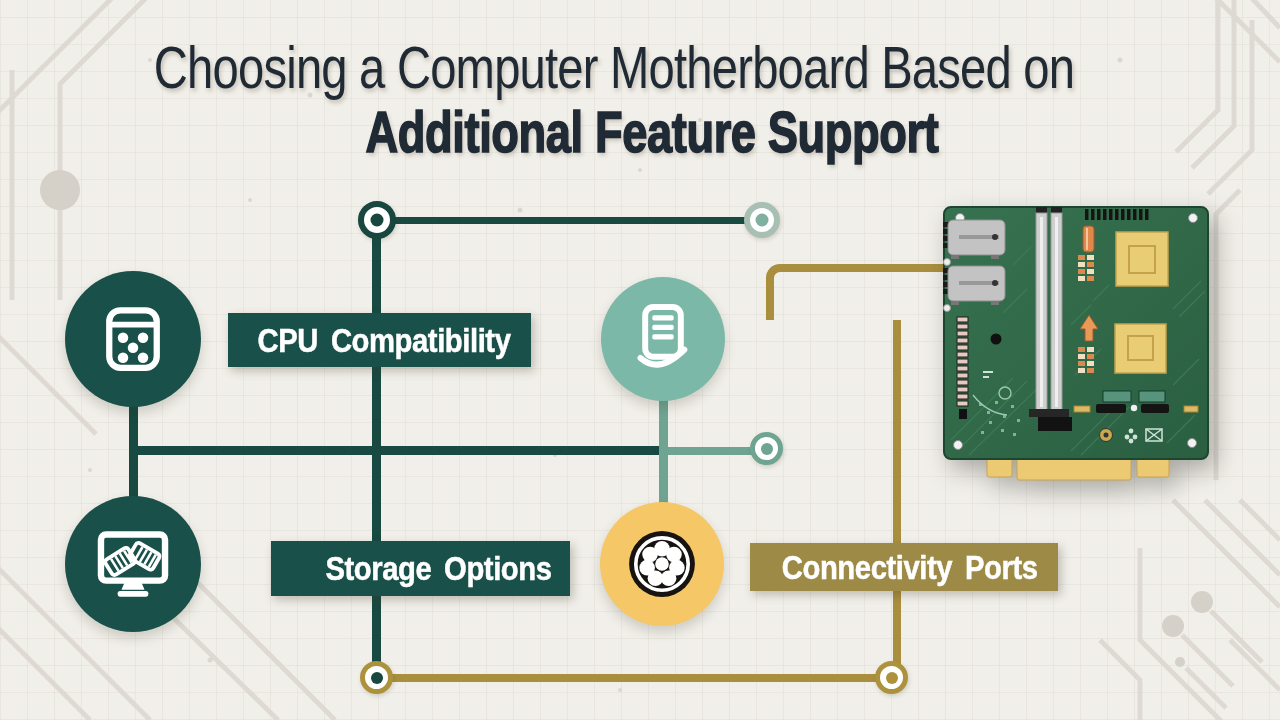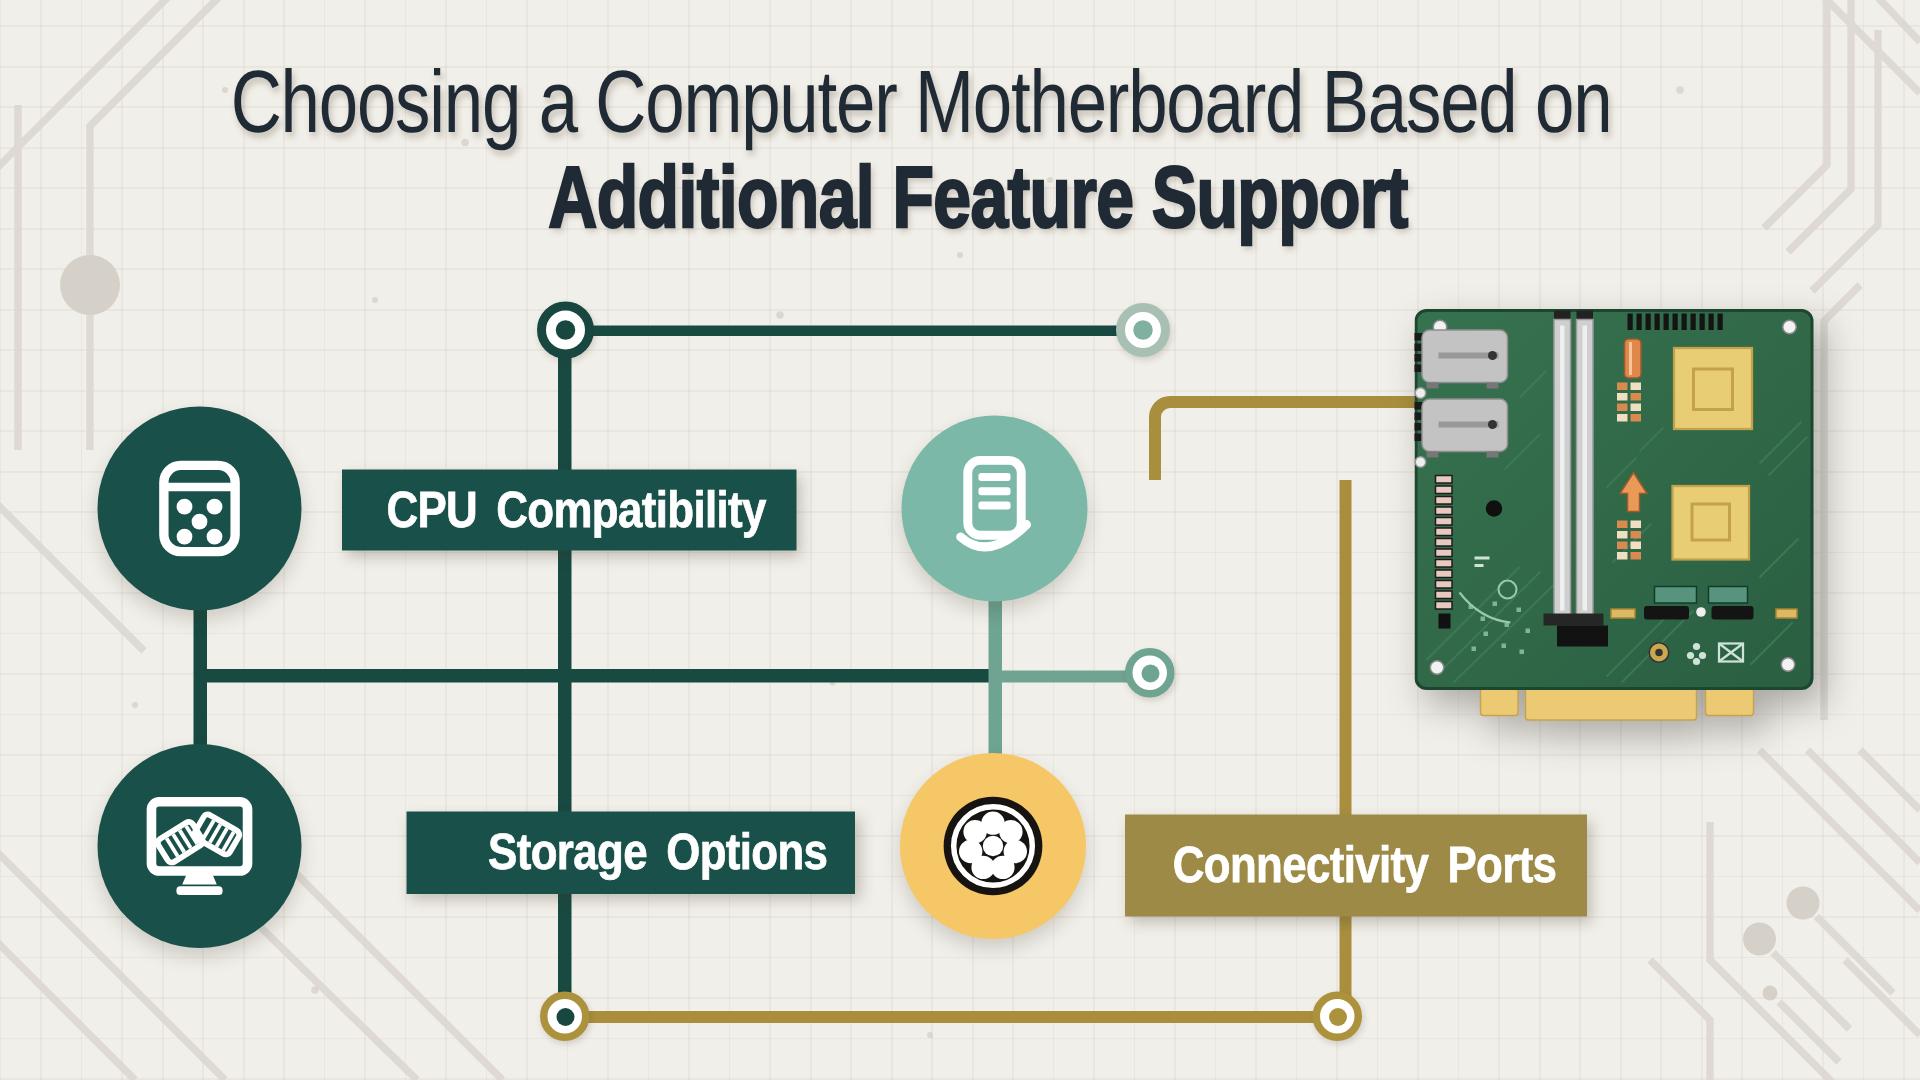--- a/index.html
+++ b/index.html
@@ -56,21 +56,21 @@
   .c-sto{left:65px;top:496px;width:136px;height:136px;background:#19514a;}
   .c-con{left:600px;top:502px;width:124px;height:124px;background:#f5c767;}
   
   .label{position:absolute;display:flex;align-items:center;justify-content:flex-end;color:#fff;
          font-weight:700;font-size:34px;z-index:5;box-shadow:3px 4px 9px rgba(60,55,40,.28);}
   .label span{display:block;transform:scaleX(.86);white-space:nowrap;letter-spacing:-.5px;
               word-spacing:6px;-webkit-text-stroke:.5px #fff;}
   .l-cpu{left:228px;top:313px;width:303px;height:54px;background:#19514a;}
   .l-exp{left:645px;top:317px;width:255px;height:51px;background:#a28f41;}
   .l-sto{left:229px;top:541px;width:299px;height:55px;background:#19514a;margin-left:42px;}
-  .l-con{left:750px;top:543px;width:308px;height:68px;background:#9c8a46;}
+  .l-con{left:750px;top:543px;width:308px;height:48px;background:#9c8a46;}
   
   .board{position:absolute;left:943px;top:205px;z-index:7;
          filter:drop-shadow(7px 10px 12px rgba(40,40,35,.35));}
 </style>
 </head>
 <body>
 
 <div class="canvas">
 
   <svg class="bg-svg" width="1280" height="720" viewBox="0 0 1280 720">

